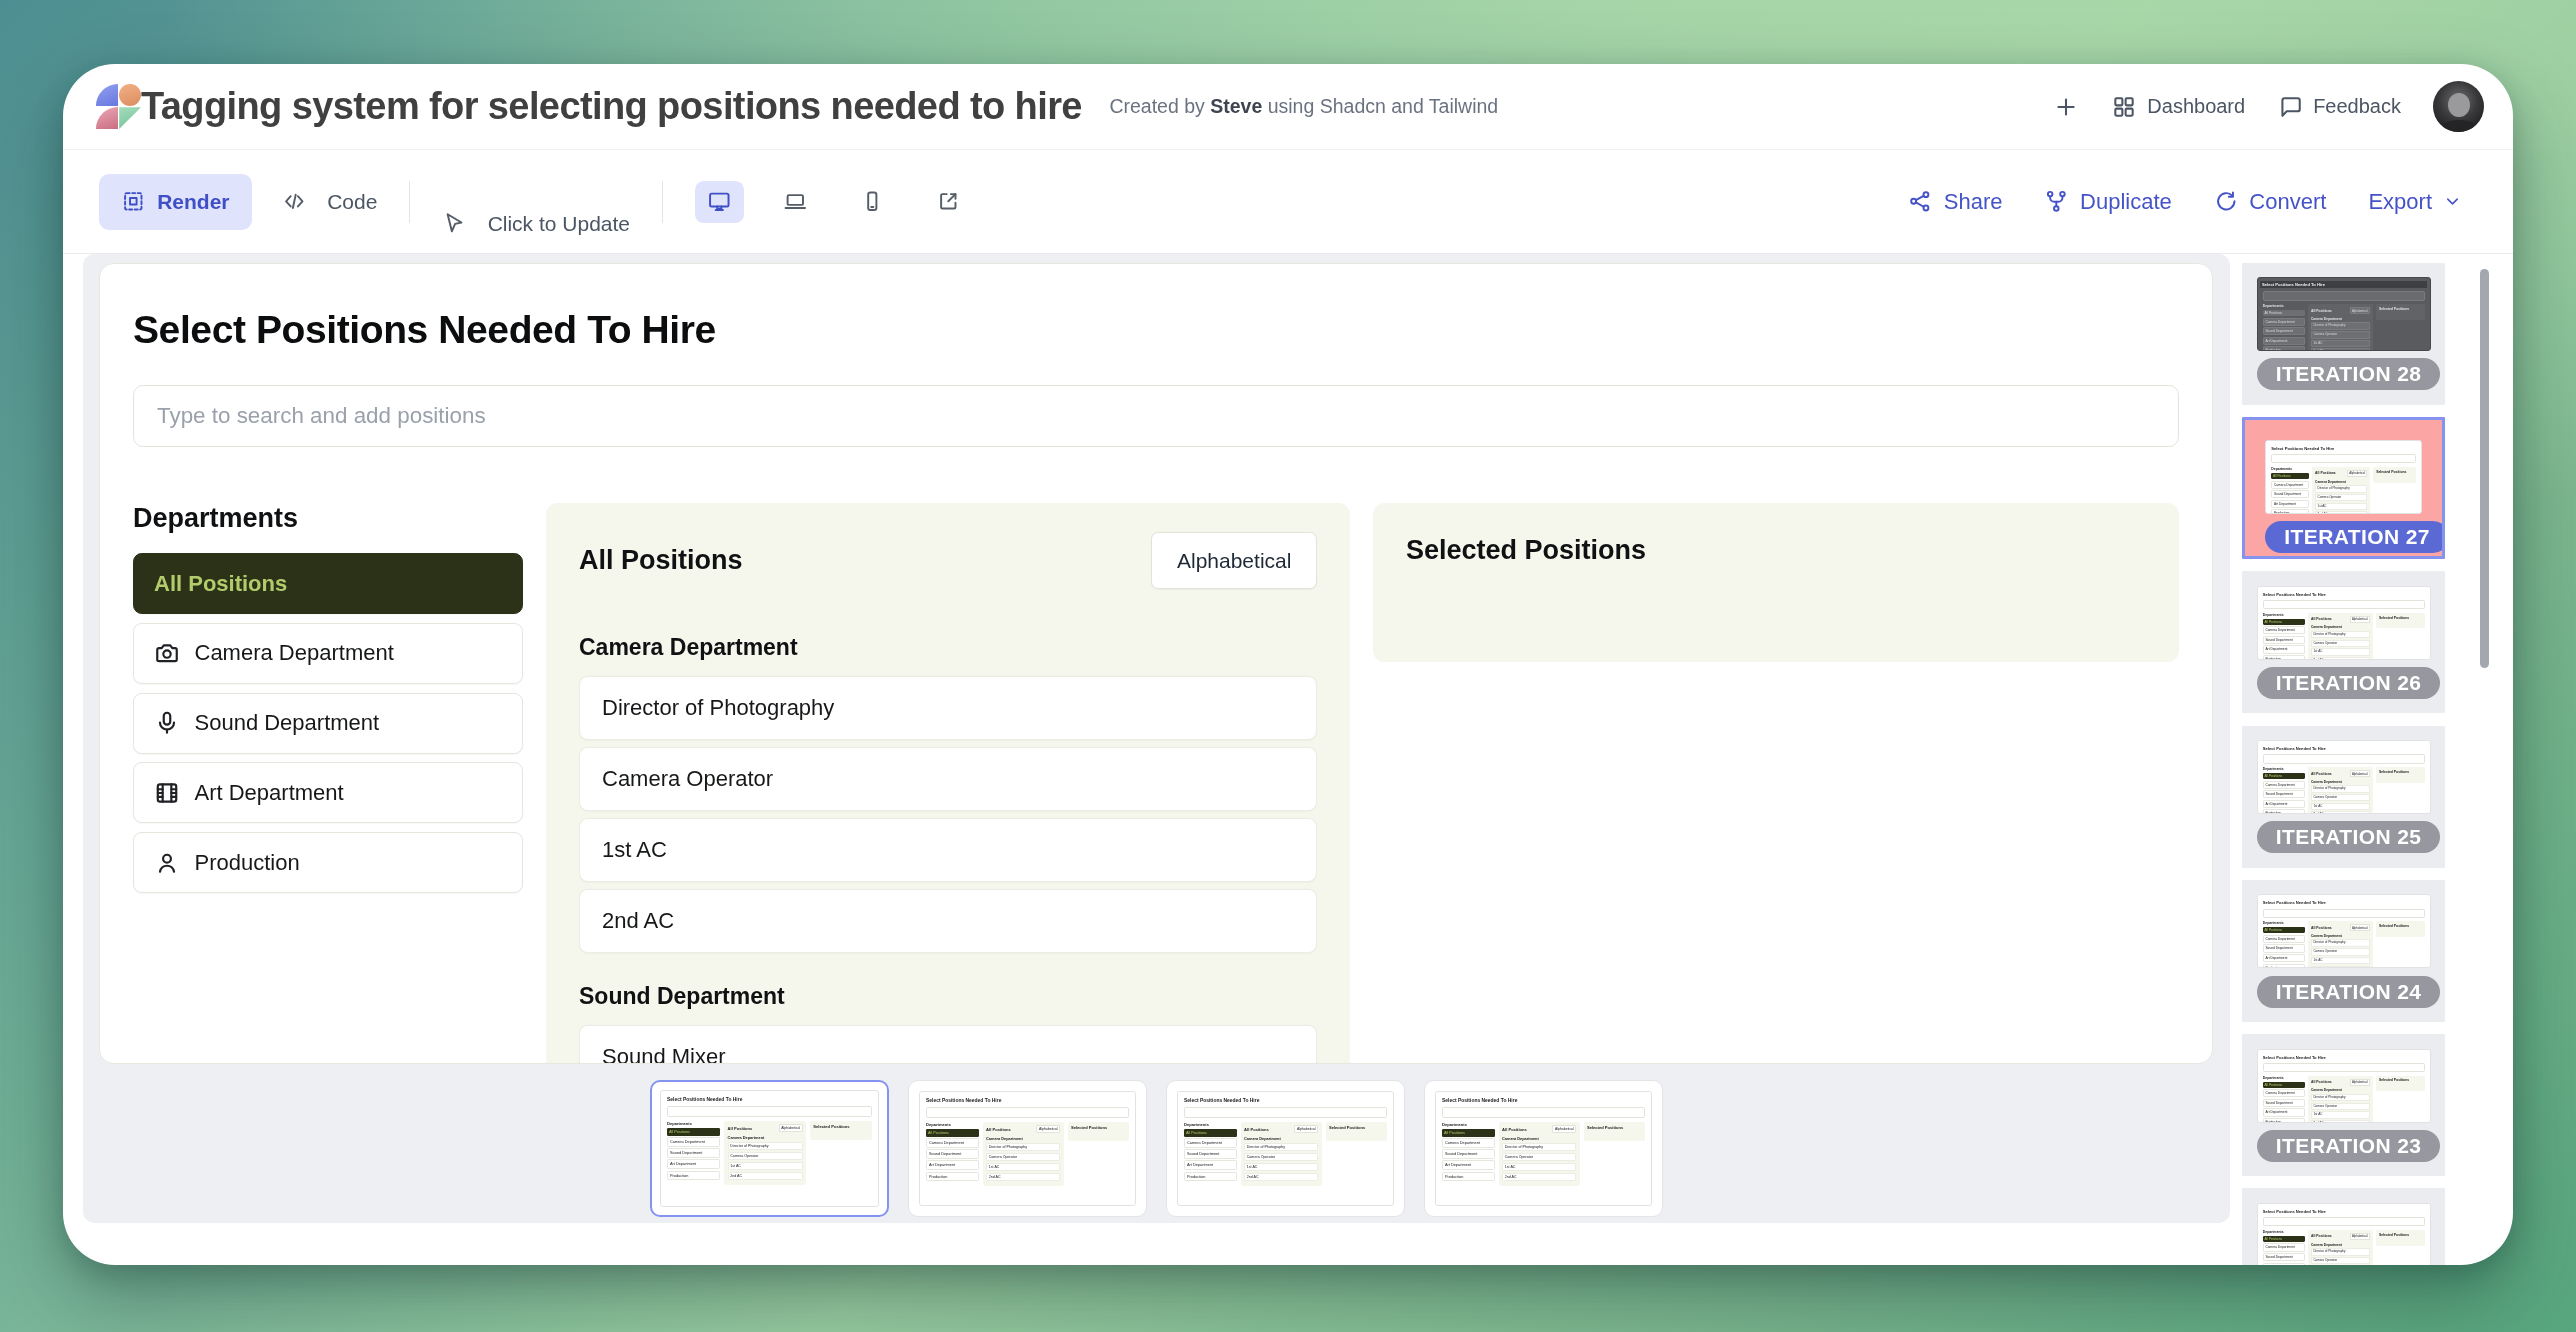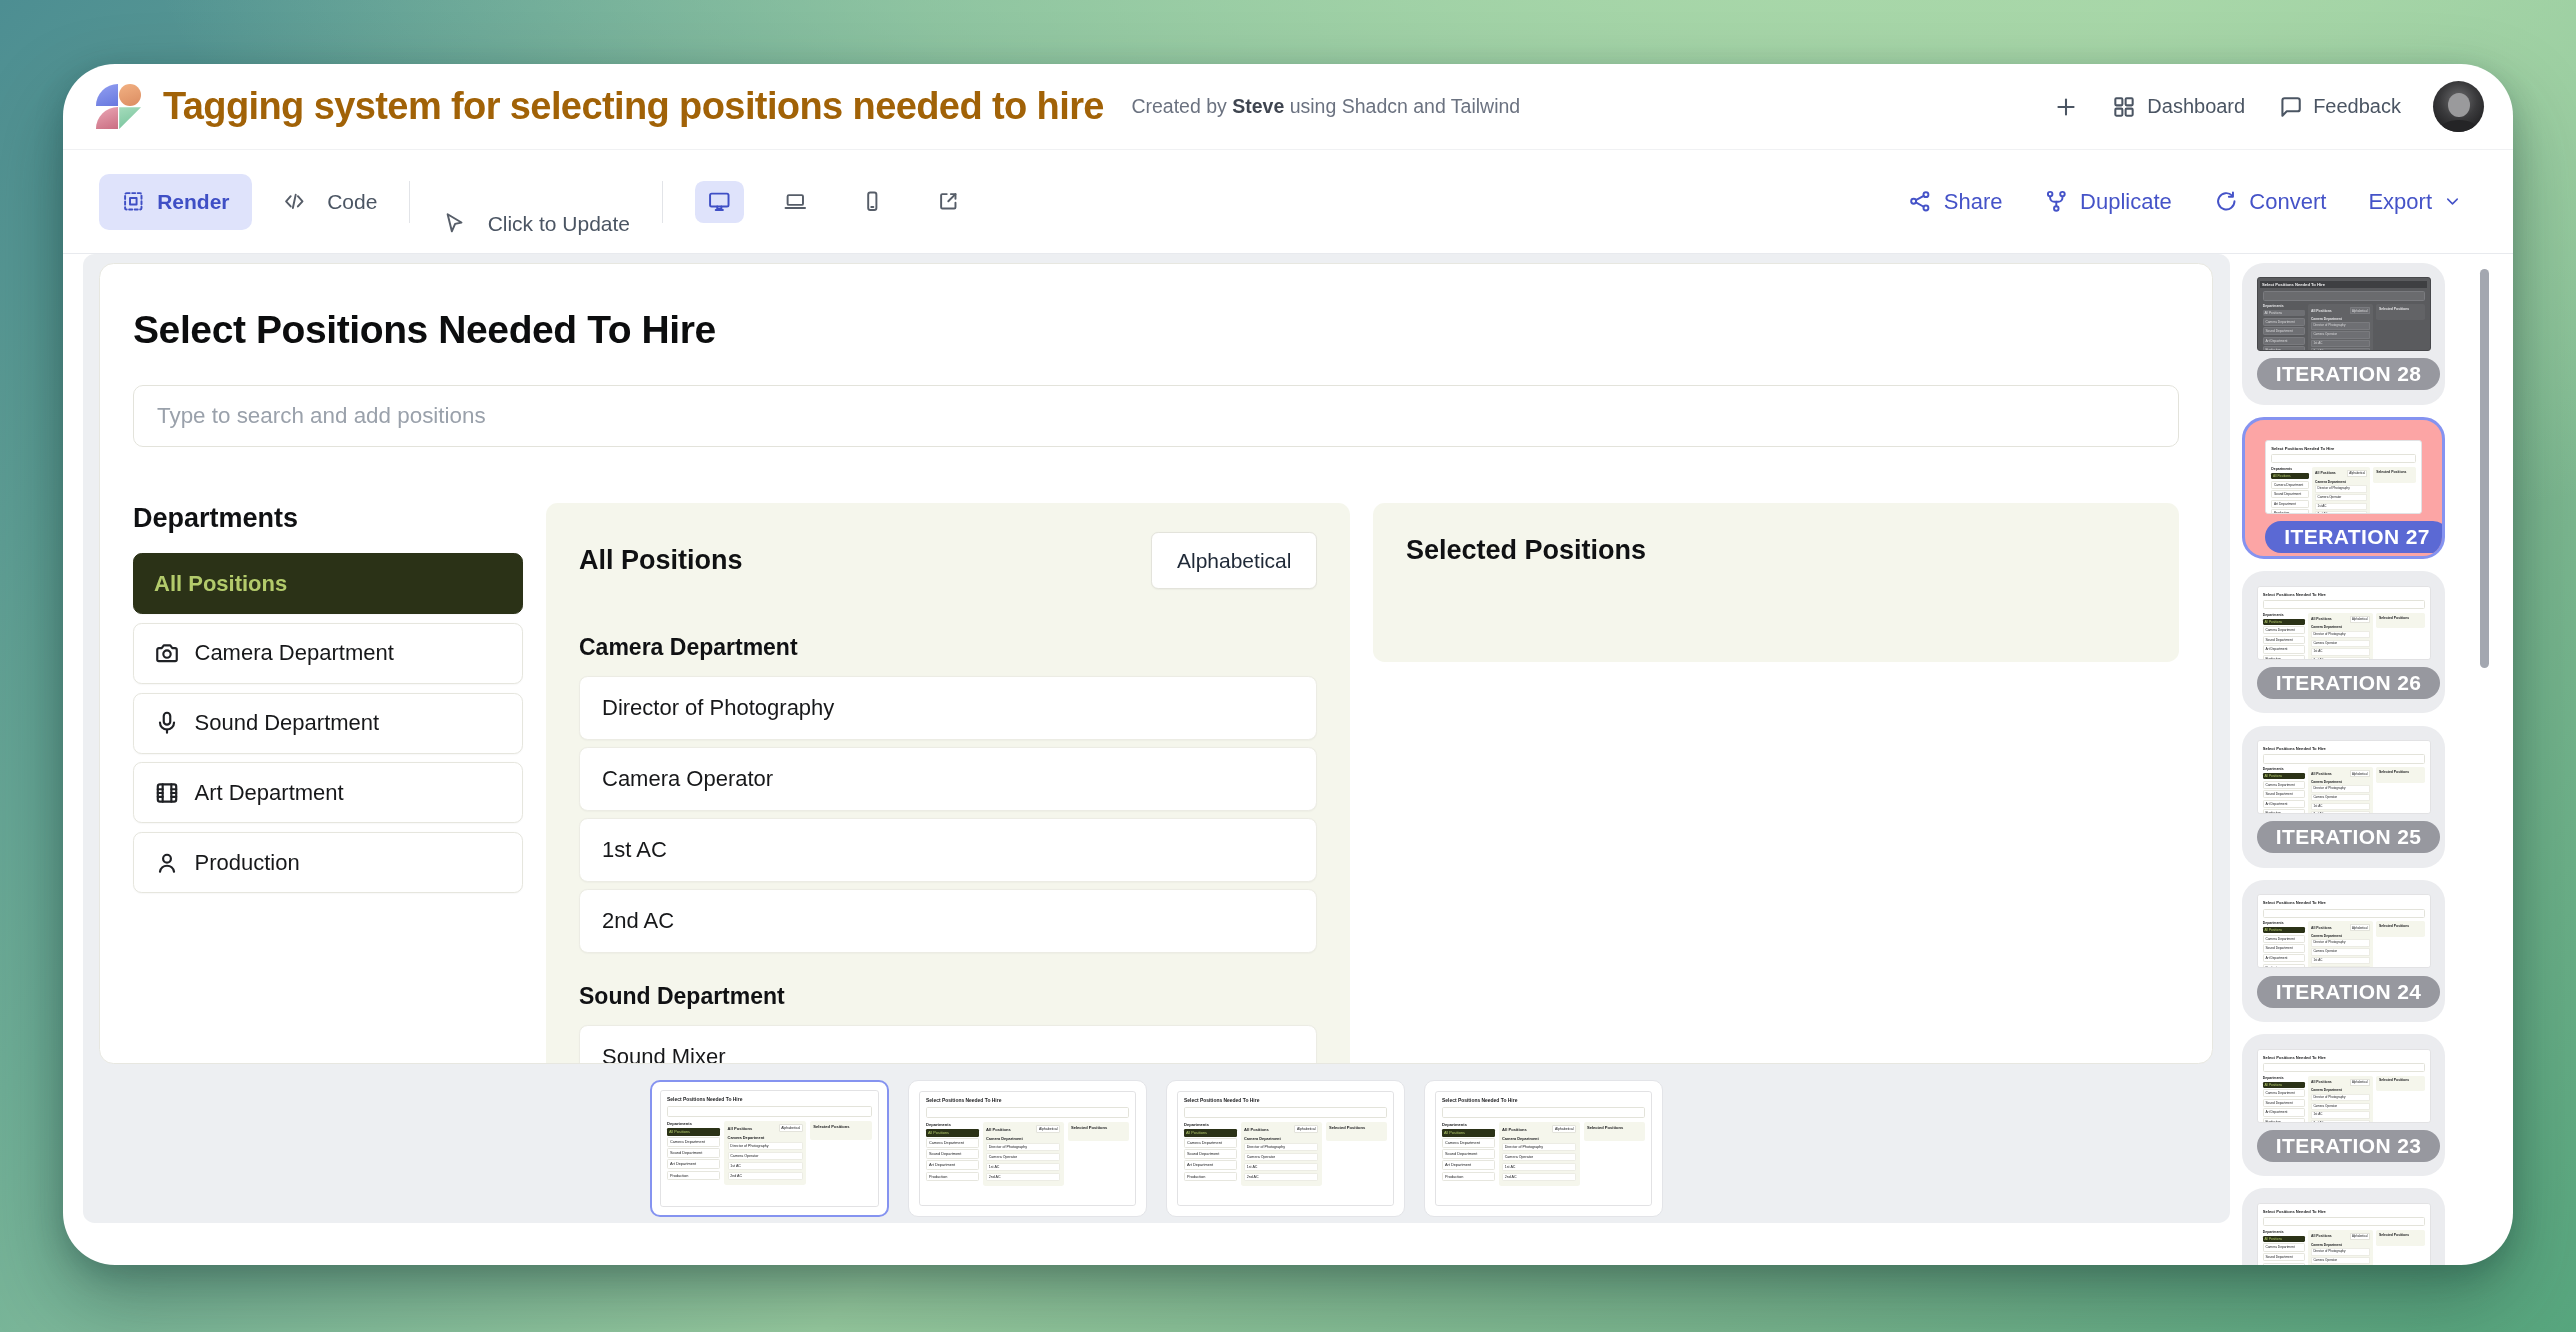--- a/index.html
+++ b/index.html
@@ -14,21 +14,21 @@
     border-radius:52px;box-shadow:0 36px 80px rgba(10,40,40,.35), 0 8.7px 29px rgba(10,40,40,.22);
     overflow:hidden;display:flex;flex-direction:column;}
 
   
   .hdr{height:85px;flex:0 0 auto;display:flex;align-items:center;padding:0 29px 0 33px;border-bottom:0.7px solid #f0f1f3;}
   .logo{width:45px;height:45px;display:grid;grid-template-columns:1fr 1fr;grid-template-rows:1fr 1fr;gap:1.4px;flex:0 0 auto;}
   .logo .q1{background:linear-gradient(160deg,#93a0f2,#6878de);border-top-left-radius:100%;}
   .logo .q2{background:linear-gradient(160deg,#f2b183,#db8c61);border-radius:50%;}
   .logo .q3{background:linear-gradient(160deg,#eba8b6,#ca6e82);border-top-left-radius:100%;}
   .logo .q4{background:linear-gradient(160deg,#a5dcbc,#72c098);clip-path:polygon(0 0,100% 0,0 100%);}
-  .hdr-title{font-size:38px;font-weight:700;color:#a16207;letter-spacing:-0.6px;margin-left:22px;white-space:nowrap;}
+  .hdr-title{font-size:38px;font-weight:700;color:#404040;letter-spacing:-0.6px;white-space:nowrap;}
   .hdr-byline{font-size:19.5px;color:#6b7280;margin-left:27.5px;white-space:nowrap;}
   .hdr-byline b{color:#3f4550;font-weight:700;}
   .hdr-right{margin-left:auto;display:flex;align-items:center;gap:32px;color:#4b5563;}
   .hdr-link{display:flex;align-items:center;gap:10px;font-size:20px;color:#4b5563;cursor:pointer;white-space:nowrap;}
   .hicon{width:26px;height:26px;stroke:#4b5563;fill:none;stroke-width:1.9;stroke-linecap:round;stroke-linejoin:round;}
   .avatar{width:51px;height:51px;border-radius:50%;background:radial-gradient(circle at 50% 38%,#6e6e70 0%,#3a3a3c 45%,#131315 100%);position:relative;overflow:hidden;flex:0 0 auto;}
   .avatar .face{position:absolute;left:50%;top:11.6px;transform:translateX(-50%);width:22px;height:24.6px;border-radius:50%;background:#9a9a9c;}
   .avatar .body{position:absolute;left:50%;bottom:-10px;transform:translateX(-50%);width:39px;height:22px;border-radius:50% 50% 0 0;background:#242426;}
 
   
@@ -81,21 +81,21 @@
   
   .carousel{position:absolute;left:0;right:0;bottom:5.8px;display:flex;justify-content:center;gap:19px;}
   .thumb-card{width:239px;height:137px;background:#fff;border:0.7px solid #e3e4e8;border-radius:10px;box-sizing:border-box;
     padding:10px;cursor:pointer;overflow:hidden;}
   .thumb-card.selected{border:2.9px solid #8593f0;padding:8px;}
   .thumb-card .mini{font-size:4.3px;height:100%;}
 
   
   .iter-side{position:relative;flex:1;overflow:hidden;padding-top:8.7px;box-sizing:border-box;}
   .iter-list{display:flex;flex-direction:column;gap:12.3px;margin-left:12.3px;width:233px;}
-  .it-card{width:203px;height:142px;background:#ebecef;border-radius:22px;box-sizing:border-box;padding:14.5px;cursor:pointer;
+  .it-card{width:203px;height:142px;background:#ebecef;border-radius:1px;box-sizing:border-box;padding:14.5px;cursor:pointer;
     flex:0 0 auto;overflow:hidden;}
   .it-card.selected{background:#fca5a5;border:3.6px solid #8593f0;padding:20px;}
   .it-card .mini{font-size:3.6px;height:74px;}
   .it-badge{margin-top:7.2px;height:32px;width:fit-content;padding:0 19px;border-radius:16px;background:#97989f;
     color:#fff;font-size:21px;font-weight:700;letter-spacing:0.4px;display:flex;align-items:center;white-space:nowrap;}
   .it-card.selected .it-badge{background:#5b69d4;}
   .scrollbar{position:absolute;right:24px;top:14.5px;width:9.4px;height:399px;border-radius:5px;background:#a3a7b0;cursor:pointer;}
 
   
   .mini{background:#fff;border:0.7px solid #e2e2e4;border-radius:2.9px;box-sizing:border-box;padding:1.4em;overflow:hidden;

